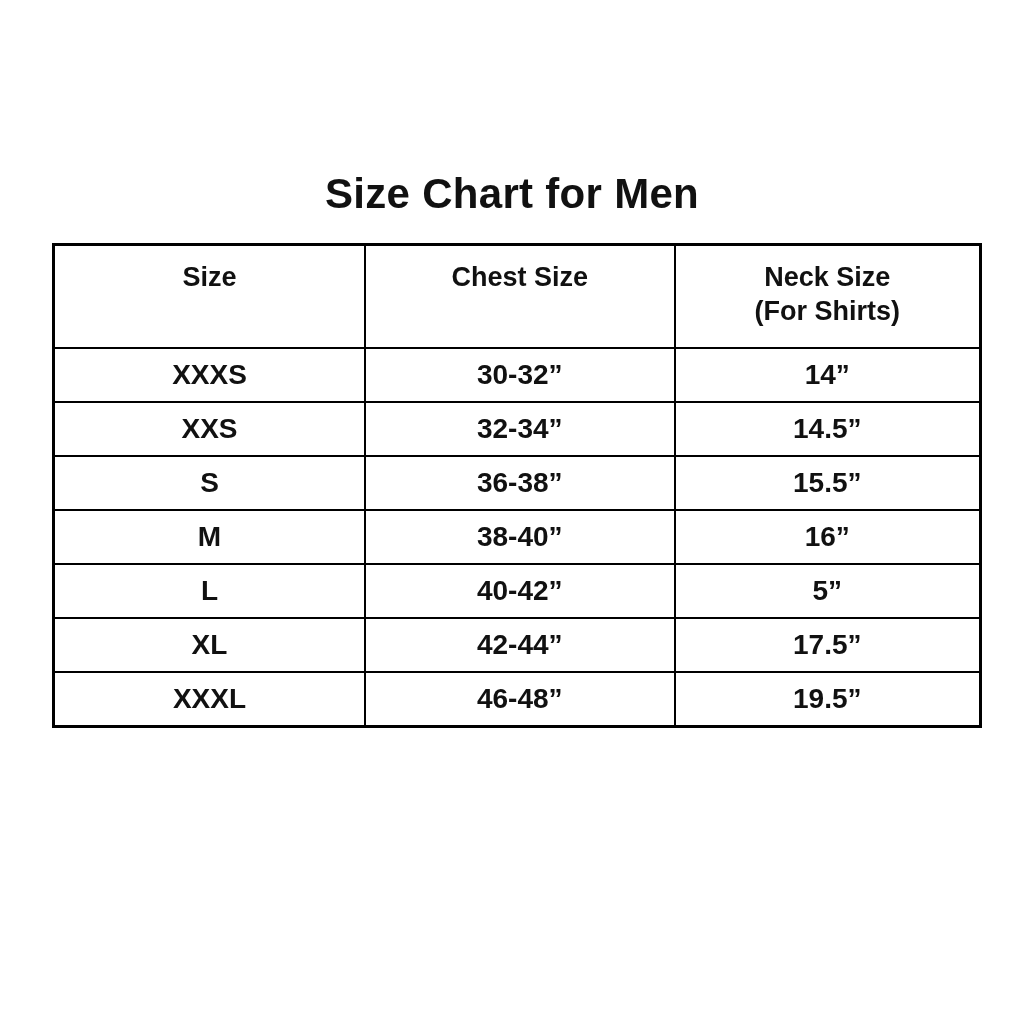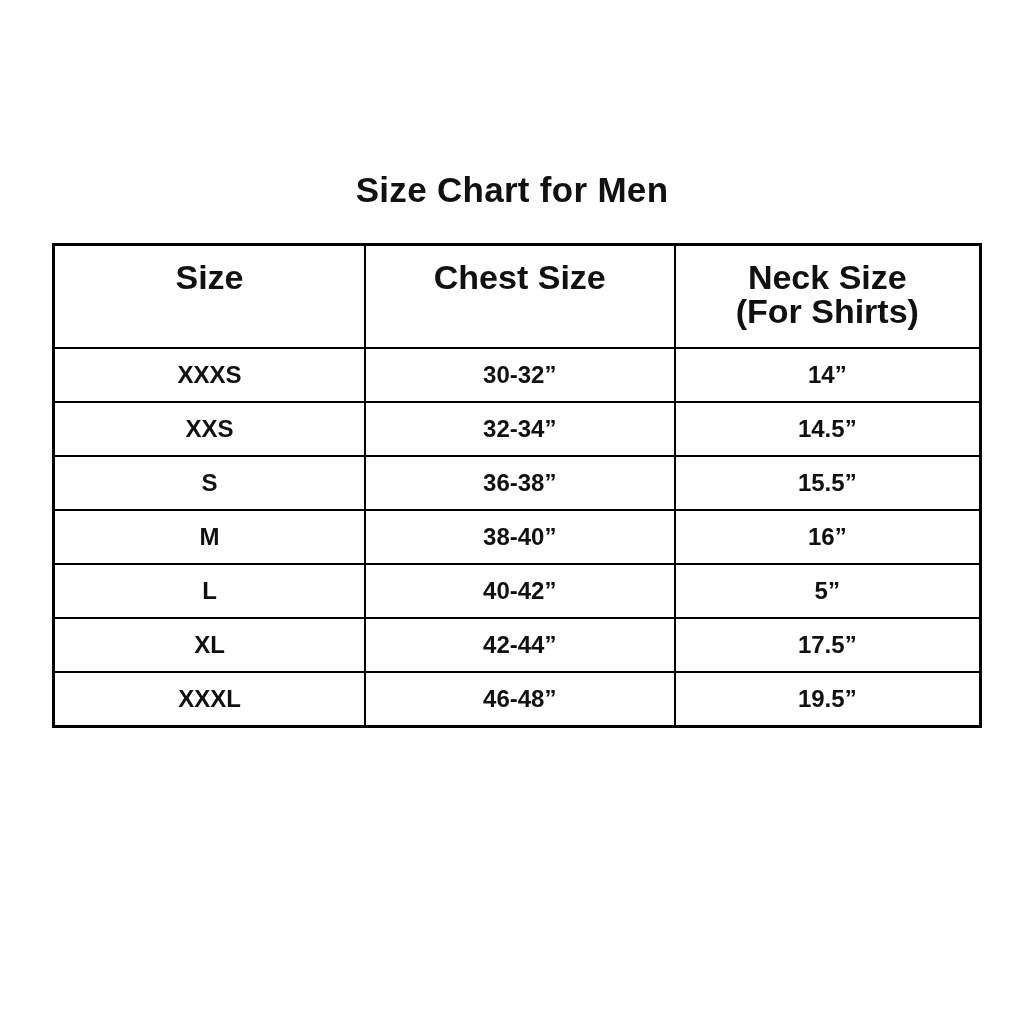--- a/index.html
+++ b/index.html
@@ -15,21 +15,21 @@
     font-family: "Liberation Sans", sans-serif;
     color: #111111;
   }
   .page-title {
     position: absolute;
     top: 170px;
     left: 0;
     width: 100%;
     margin: 0;
     text-align: center;
-    font-size: 35px;
+    font-size: 42px;
     font-weight: bold;
     color: #111111;
     letter-spacing: 0.3px;
   }
   table.size-table {
     position: absolute;
     left: 52px;
     top: 243px;
     width: 930px;
     border-collapse: collapse;
@@ -44,27 +44,27 @@
     border: 2px solid #000000;
     text-align: center;
     font-weight: bold;
     color: #111111;
     background: #ffffff;
   }
   table.size-table th {
     height: 86px;
     vertical-align: top;
     padding-top: 14px;
-    font-size: 34px;
+    font-size: 27px;
     line-height: 34px;
   }
   table.size-table td {
     height: 50px;
     vertical-align: middle;
-    font-size: 24px;
+    font-size: 28px;
   }
   .header-line { display: block; }
 </style>
 </head>
 <body>
 
 <div class="canvas">
 
   <h1 class="page-title">Size Chart for Men</h1>
 

